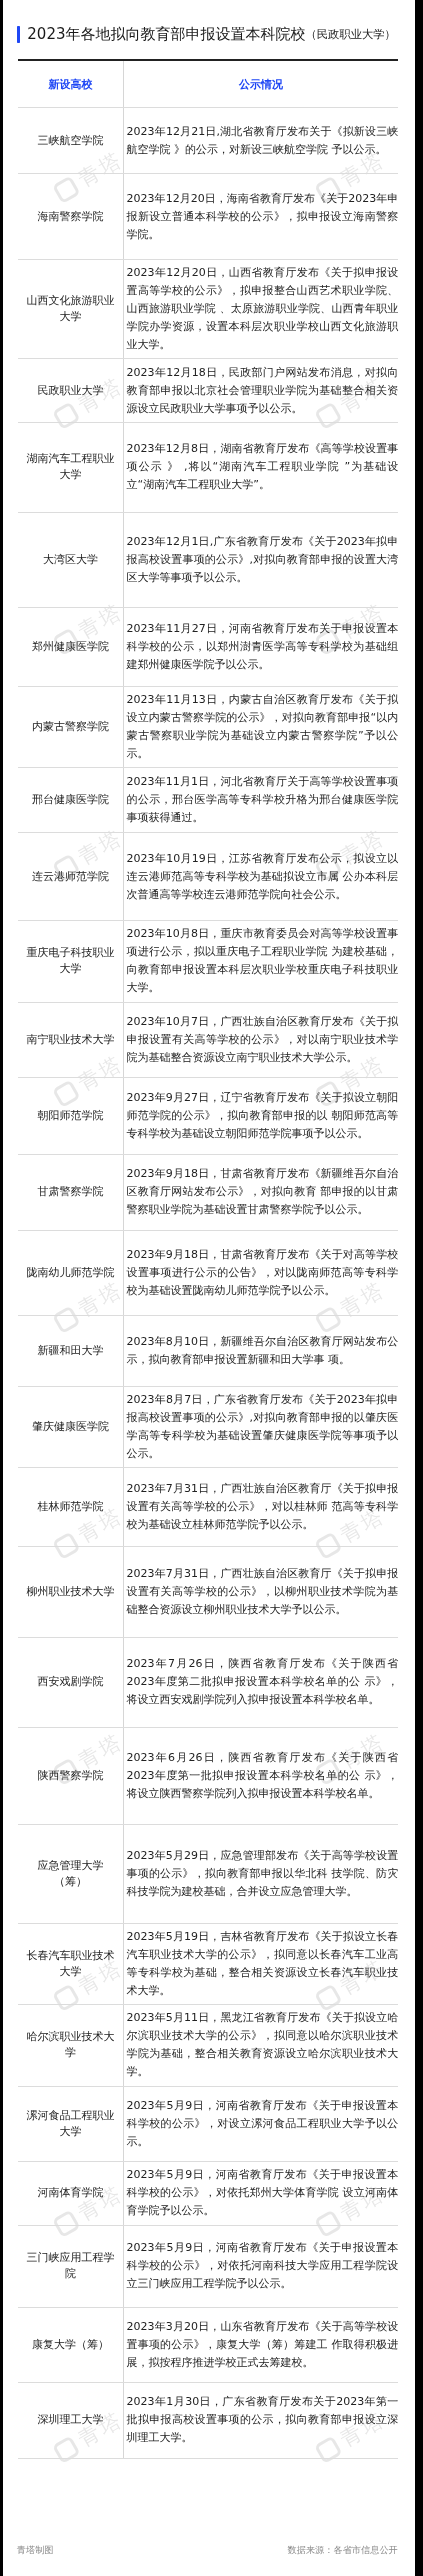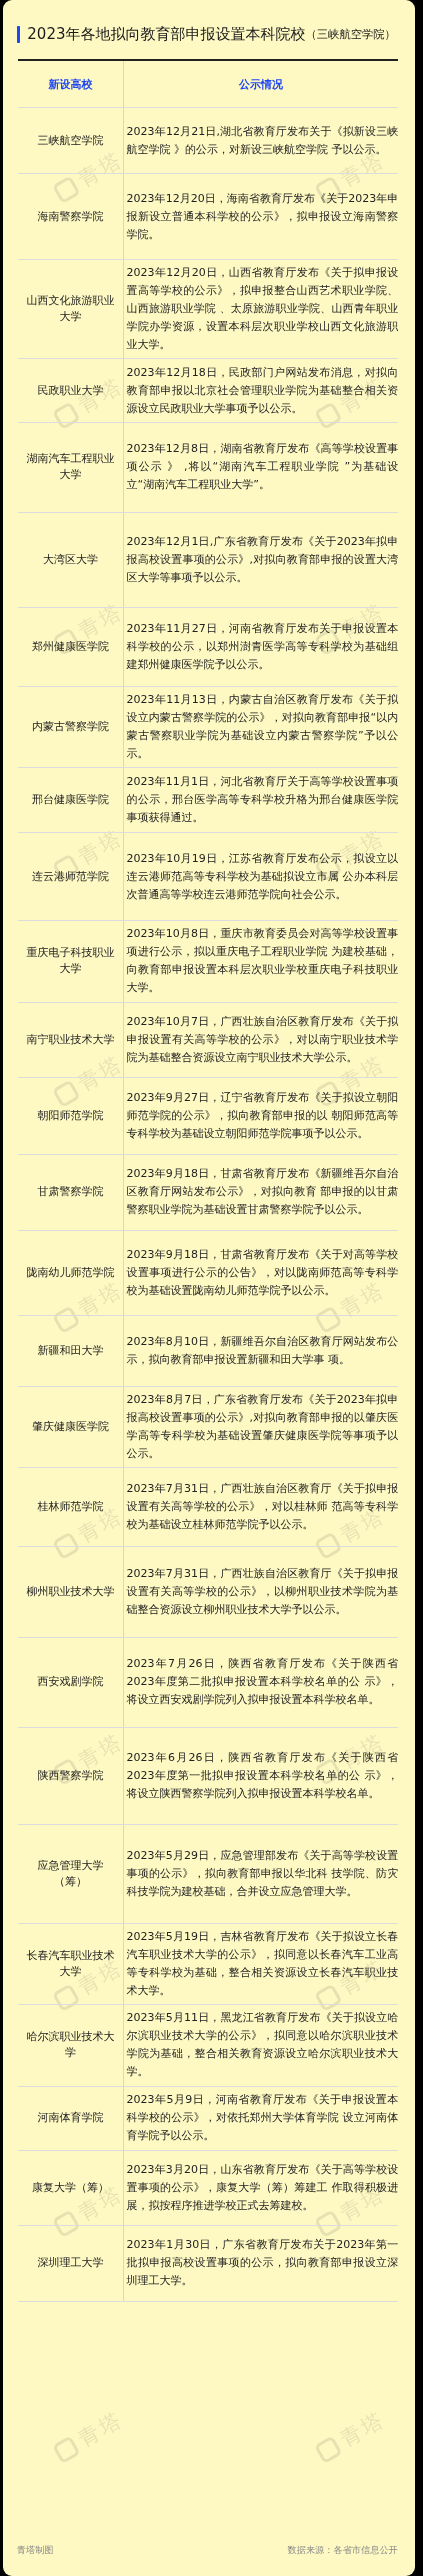--- a/index.html
+++ b/index.html
@@ -9,23 +9,22 @@
     background: #000;
     font-family: "DejaVu Sans", "Liberation Sans", sans-serif;
     overflow: hidden;
   }
   .page {
     position: absolute;
     left: 2.8px;
     top: 0;
     width: 412px;
     height: 2576px;
-    background: #fef9c3;
+    background: #ffffff;
     overflow: hidden;
-    border-radius: 9px;
   }
   .title-row {
     position: absolute;
     left: 14px;
     top: 20px;
     height: 28px;
     display: flex;
     align-items: center;
   }
   .title-bar {
@@ -112,21 +111,21 @@
   .wm .wm-text { font-size: 21px; letter-spacing: 2.8px; }
 </style>
 </head>
 <body>
 
 <div class="page">
 
   <div class="title-row">
     <span class="title-bar"></span>
     <span class="title-main">2023年各地拟向教育部申报设置本科院校</span>
-    <span class="title-sub">（三峡航空学院）</span>
+    <span class="title-sub">（民政职业大学）</span>
   </div>
 
   <div id="watermarks">
       <div class="wm" style="left: 49px; top: 162px;">
         <span class="wm-logo"></span>
         <span class="wm-text">青塔</span>
       </div>
       <div class="wm" style="left: 311px; top: 162px;">
         <span class="wm-logo"></span>
         <span class="wm-text">青塔</span>
@@ -314,23 +313,31 @@
           <td class="desc">2023年5月29日，应急管理部发布《关于高等学校设置事项的公示》，拟向教育部申报以华北科 技学院、防灾科技学院为建校基础，合并设立应急管理大学。</td>
         </tr>
         <tr style="height: 81px;">
           <td class="name">长春汽车职业技术大学</td>
           <td class="desc">2023年5月19日，吉林省教育厅发布《关于拟设立长春汽车职业技术大学的公示》，拟同意以长春汽车工业高等专科学校为基础，整合相关资源设立长春汽车职业技术大学。</td>
         </tr>
         <tr style="height: 78px;">
           <td class="name">哈尔滨职业技术大学</td>
           <td class="desc">2023年5月11日，黑龙江省教育厅发布《关于拟设立哈尔滨职业技术大学的公示》，拟同意以哈尔滨职业技术学院为基础，整合相关教育资源设立哈尔滨职业技术大学。</td>
         </tr>
+        <tr style="height: 75px;">
+          <td class="name">漯河食品工程职业大学</td>
+          <td class="desc">2023年5月9日，河南省教育厅发布《关于申报设置本科学校的公示》，对设立漯河食品工程职业大学予以公示。</td>
+        </tr>
         <tr style="height: 64px;">
           <td class="name">河南体育学院</td>
           <td class="desc">2023年5月9日，河南省教育厅发布《关于申报设置本科学校的公示》，对依托郑州大学体育学院 设立河南体育学院予以公示。</td>
+        </tr>
+        <tr style="height: 82px;">
+          <td class="name">三门峡应用工程学院</td>
+          <td class="desc">2023年5月9日，河南省教育厅发布《关于申报设置本科学校的公示》，对依托河南科技大学应用工程学院设立三门峡应用工程学院予以公示。</td>
         </tr>
         <tr style="height: 75px;">
           <td class="name">康复大学（筹）</td>
           <td class="desc">2023年3月20日，山东省教育厅发布《关于高等学校设置事项的公示》，康复大学（筹）筹建工 作取得积极进展，拟按程序推进学校正式去筹建校。</td>
         </tr>
         <tr style="height: 76px;">
           <td class="name">深圳理工大学</td>
           <td class="desc">2023年1月30日，广东省教育厅发布关于2023年第一批拟申报高校设置事项的公示，拟向教育部申报设立深圳理工大学。</td>
         </tr>
       </tbody>

